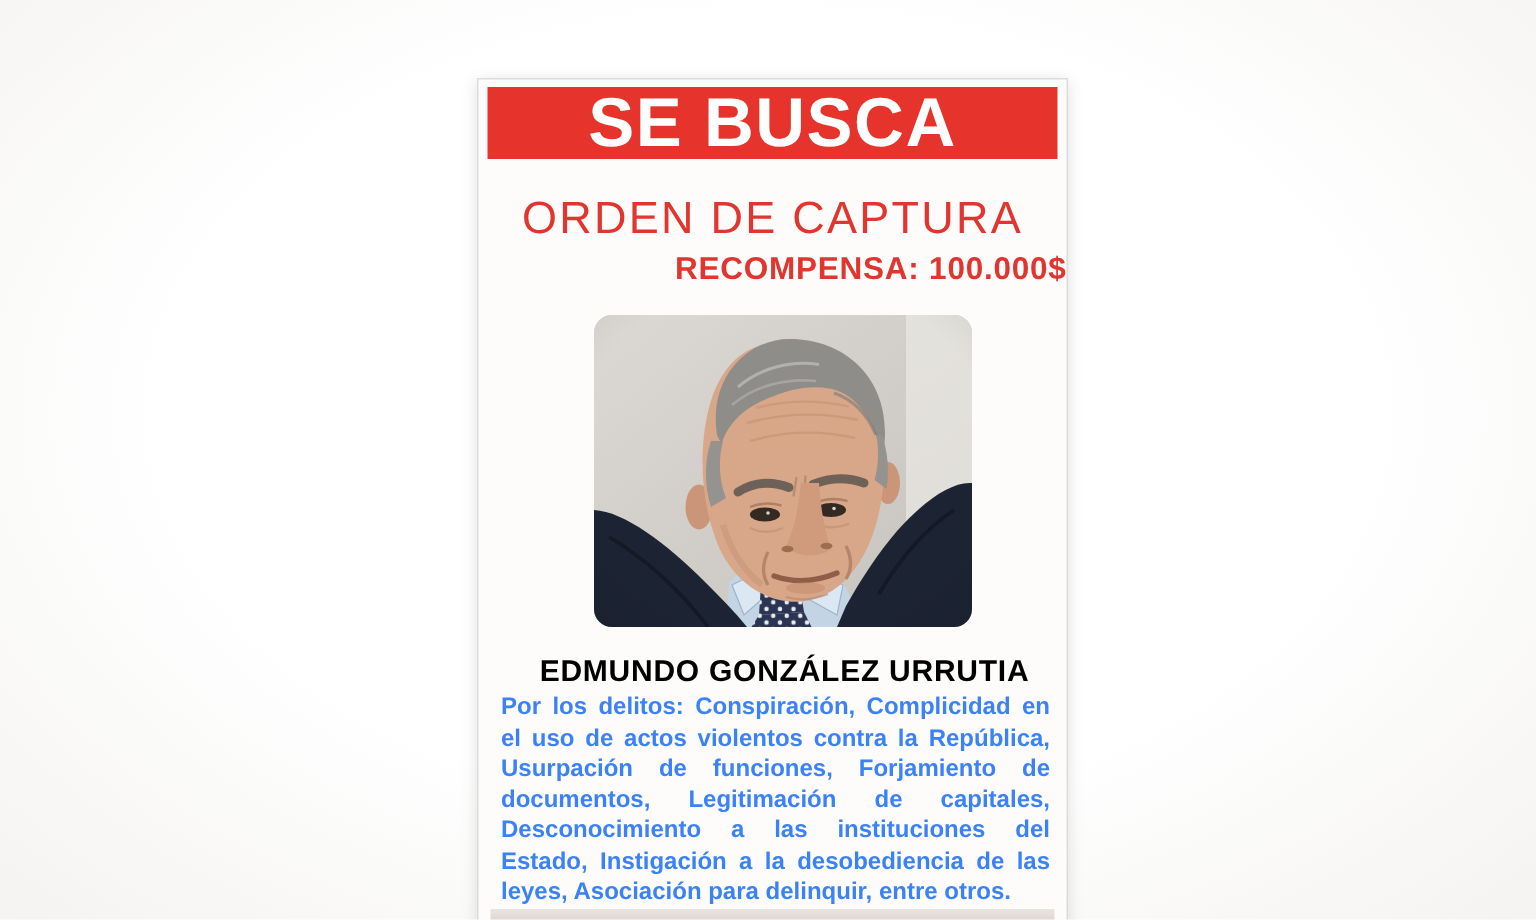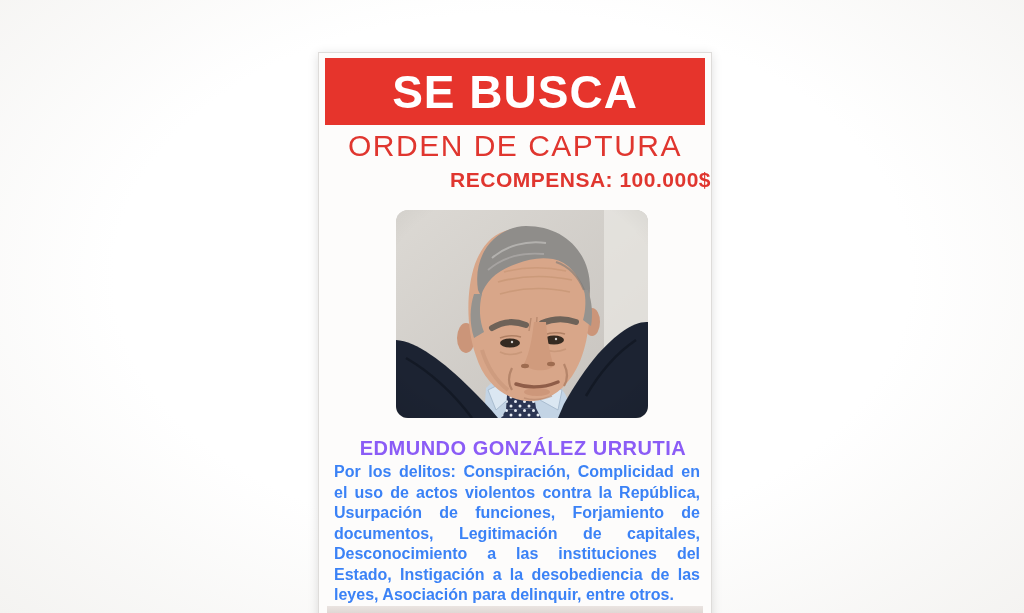--- a/index.html
+++ b/index.html
@@ -7,42 +7,42 @@
     width:1024px;height:613px;overflow:hidden;position:relative;
     font-family:"Liberation Sans","DejaVu Sans",sans-serif;
     background:radial-gradient(ellipse at 50% 45%, #ffffff 55%, #f4f3f1 100%);
   }
   .poster{
     position:absolute;left:318px;top:52px;width:394px;height:574px;
     background:#fdfcfb;border:1px solid #dedcda;box-sizing:border-box;
     box-shadow:0 2px 10px rgba(0,0,0,0.13);
   }
   .banner{
-    position:absolute;top:5px;left:6px;right:6px;height:67px;
-    background:#e6342c;display:flex;align-items:center;justify-content:center;
+    position:absolute;top:5px;left:6px;right:6px;height:48px;
+    background:#e6342c;display:flex;justify-content:center;
   }
   .banner-label{
     color:#ffffff;font-weight:bold;font-size:46px;letter-spacing:1px;line-height:1;
   }
   .order-title{
     position:absolute;top:76px;left:0;right:0;text-align:center;
     color:#e0362f;font-weight:normal;font-size:30px;letter-spacing:1.5px;line-height:1.1;
   }
   .reward-line{
     position:absolute;top:115px;left:0;right:0;text-align:right;
     color:#e0362f;font-weight:bold;font-size:21px;letter-spacing:0.5px;line-height:1.1;
   }
   .photo-frame{
     position:absolute;top:157px;left:77px;width:252px;height:208px;
     border-radius:12px;overflow:hidden;background:#d3d0cb;
   }
   .photo-frame svg{display:block;}
   .subject-name{
     position:absolute;top:384px;left:16px;right:0;text-align:center;
-    color:#8b5cf6;font-weight:bold;font-size:20px;letter-spacing:0.5px;line-height:1.1;
+    color:#000000;font-weight:bold;font-size:20px;letter-spacing:0.5px;line-height:1.1;
   }
   .crimes{
     position:absolute;top:409px;left:15px;right:11px;
     color:#3b82f6;font-weight:bold;font-size:16px;line-height:20.5px;
     text-align:justify;
   }
   .bottom-strip{
     position:absolute;top:553px;left:8px;right:8px;height:14px;
     background:linear-gradient(#eae4e1,#d6cbc7);
   }

